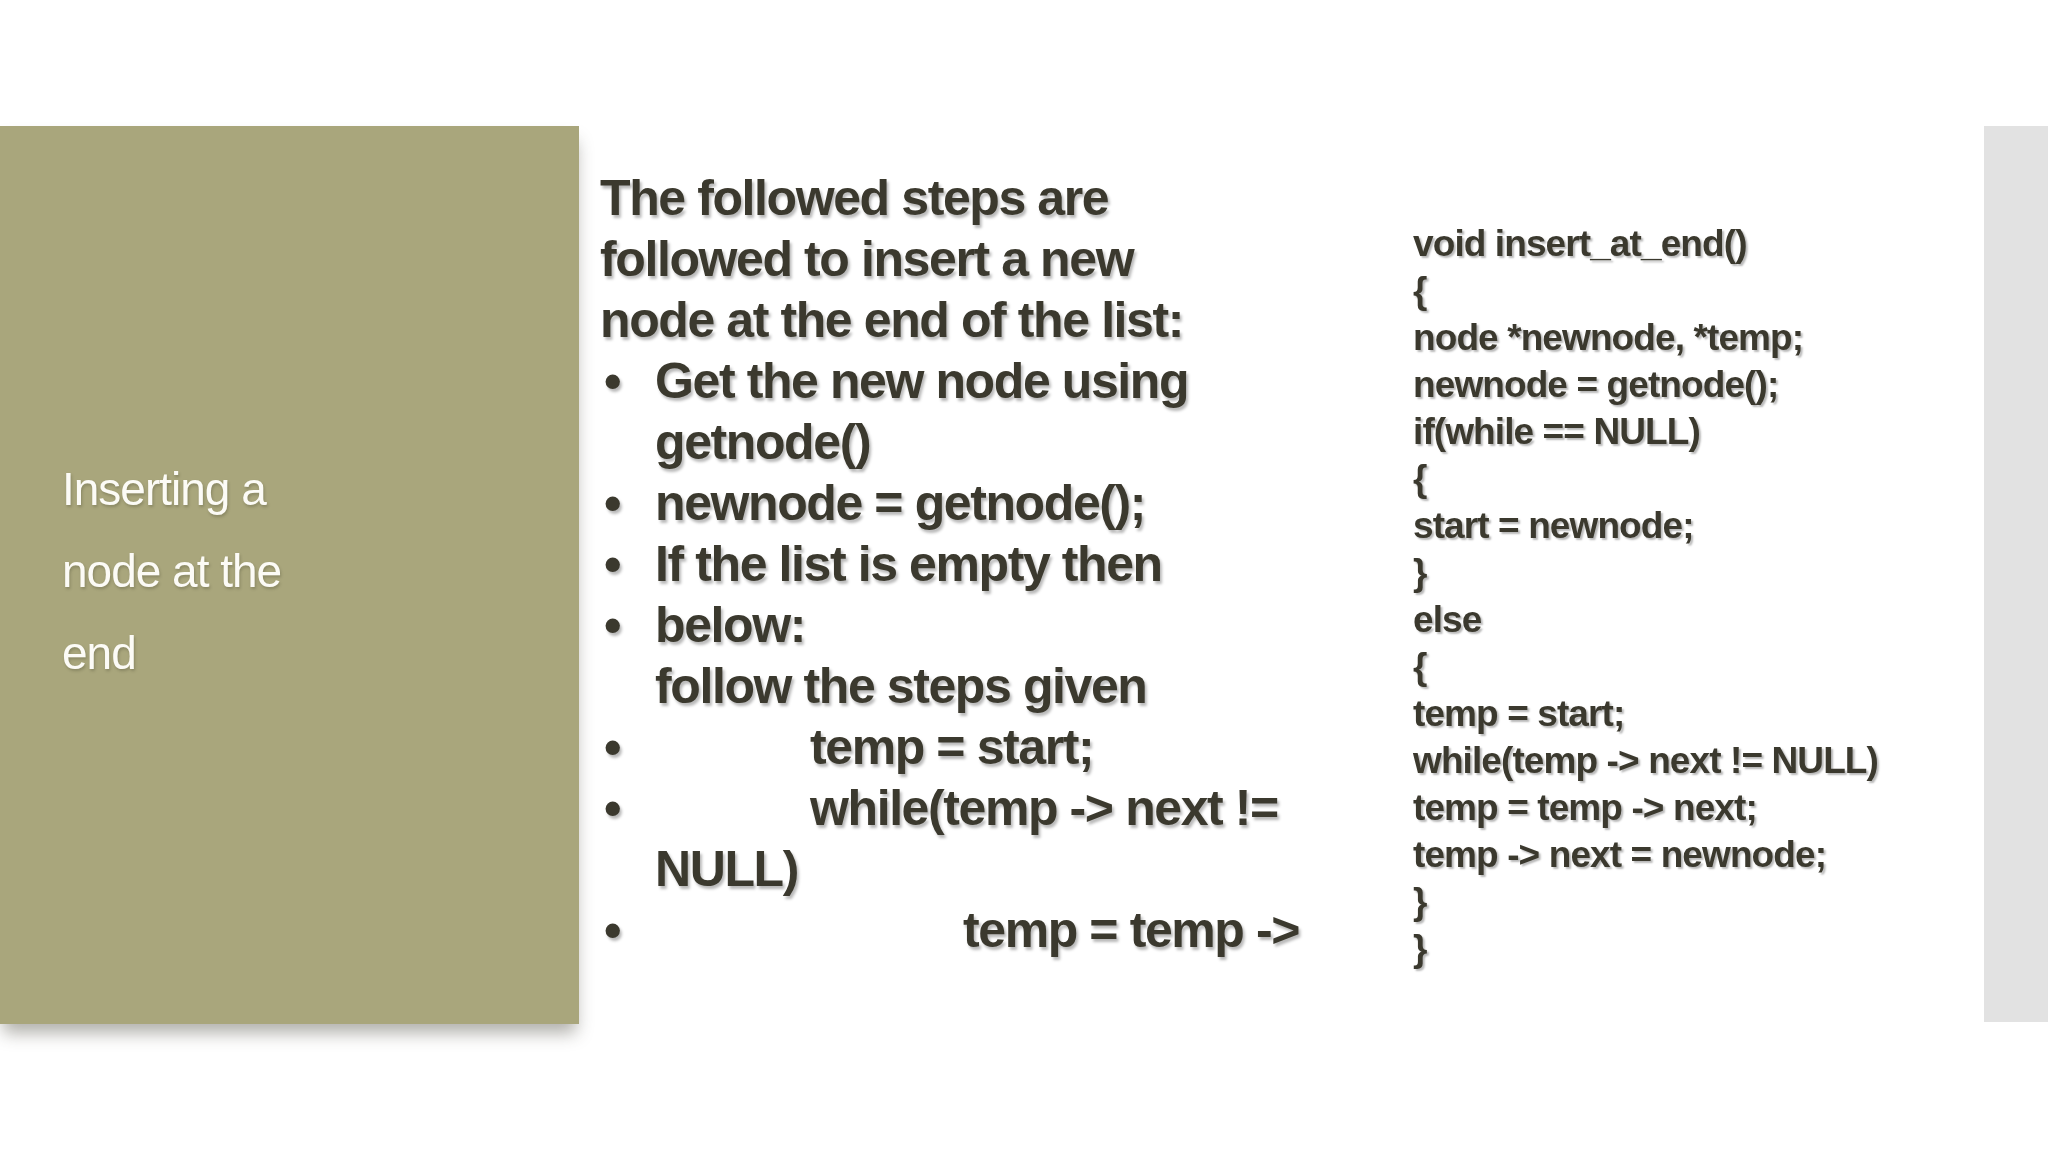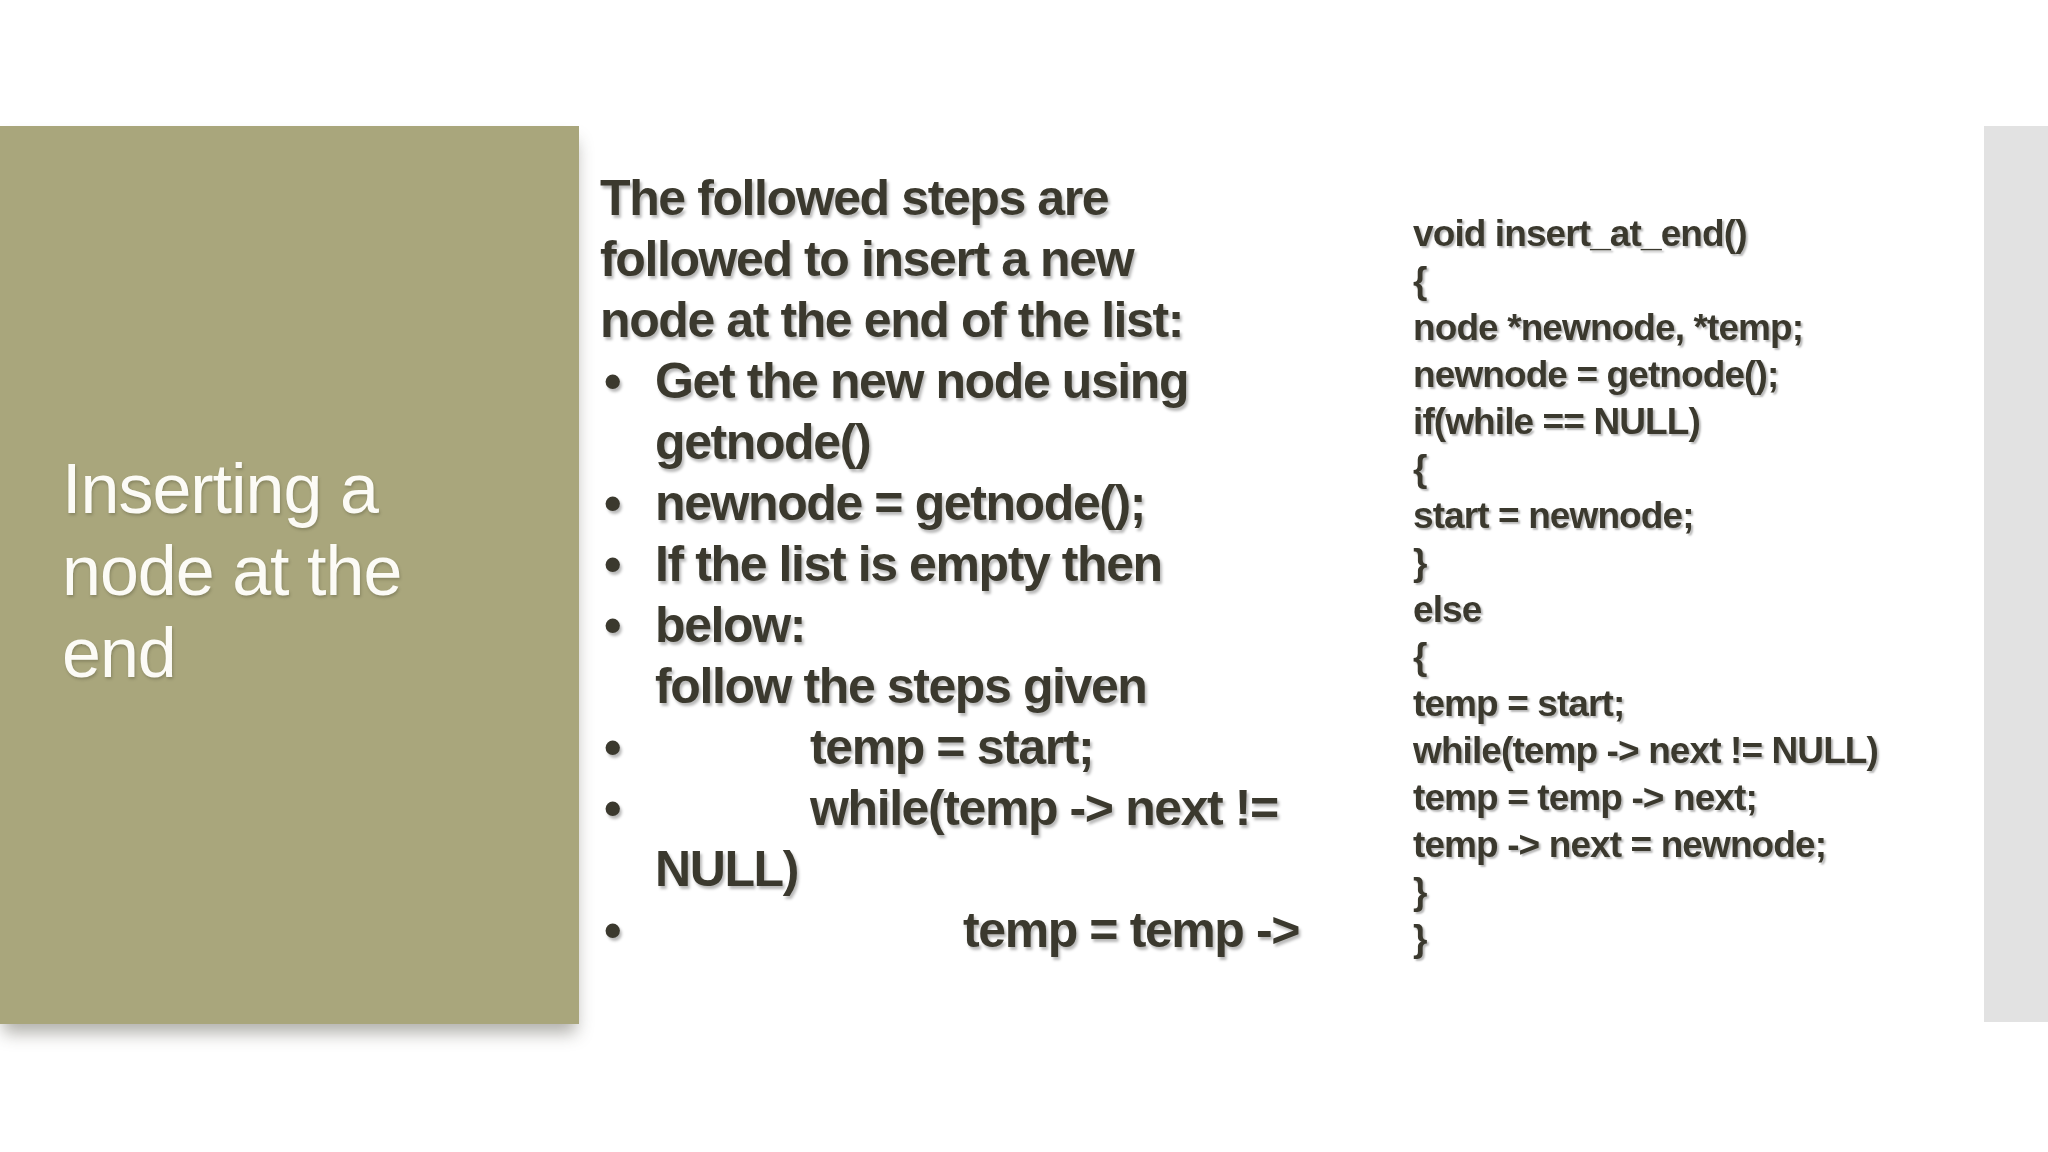--- a/index.html
+++ b/index.html
@@ -43,21 +43,21 @@
     height: 896px;
     background: var(--strip_gray, #E2E2E2);
   }
 
   
   .title {
     position: absolute;
     left: 62px;
     top: 448px;
     margin: 0;
-    font-size: 70px;
+    font-size: 46px;
     line-height: 82px;
     font-weight: 400;
     letter-spacing: -1px;
     color: var(--title_white, #FCFBF6);
     text-shadow: 1px 2px 3px rgba(40, 38, 25, 0.25);
   }
   .title .tline { display: block; }
 
   
   .body-col {
@@ -81,21 +81,21 @@
     position: absolute;
     left: 4px;
     top: 0;
     letter-spacing: 0;
   }
 
   
   .code-col {
     position: absolute;
     left: 1413px;
-    top: 210px;
+    top: 220px;
     width: 560px;
     font-size: 37px;
     line-height: 47px;
     font-weight: 700;
     letter-spacing: -0.9px;
     color: var(--text_dark, #3B392E);
     text-shadow: 2px 2px 2px rgba(0, 0, 0, 0.28);
   }
   .cl { white-space: nowrap; }
 </style>

